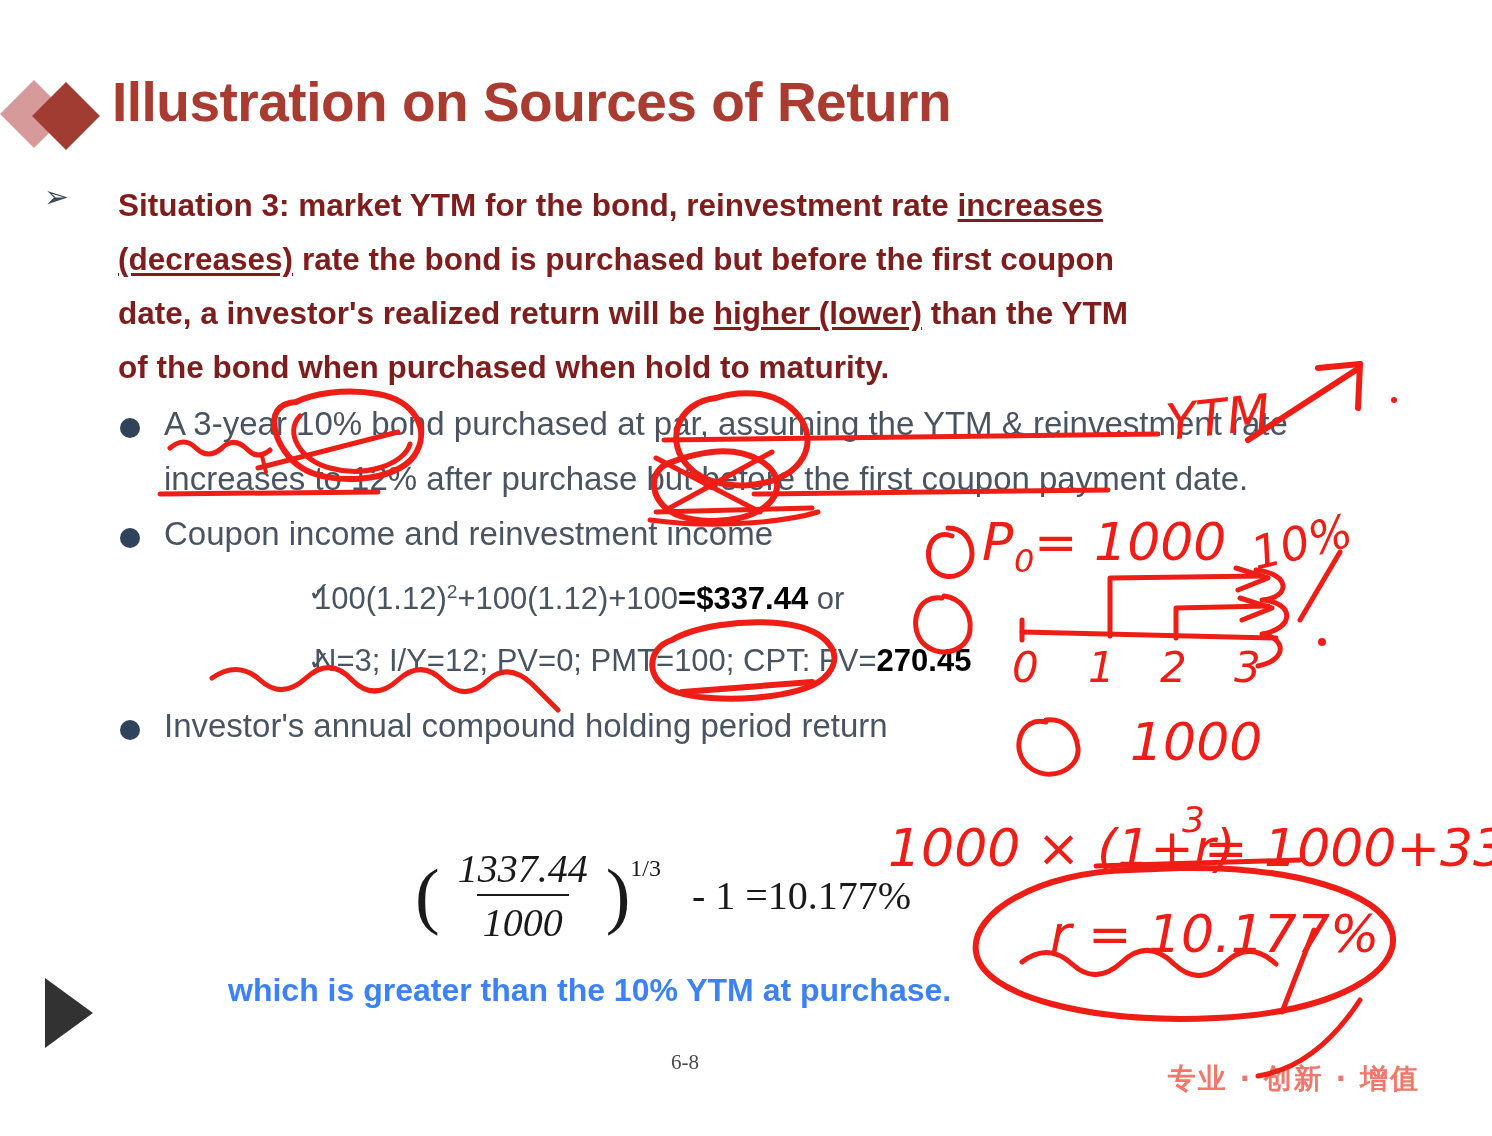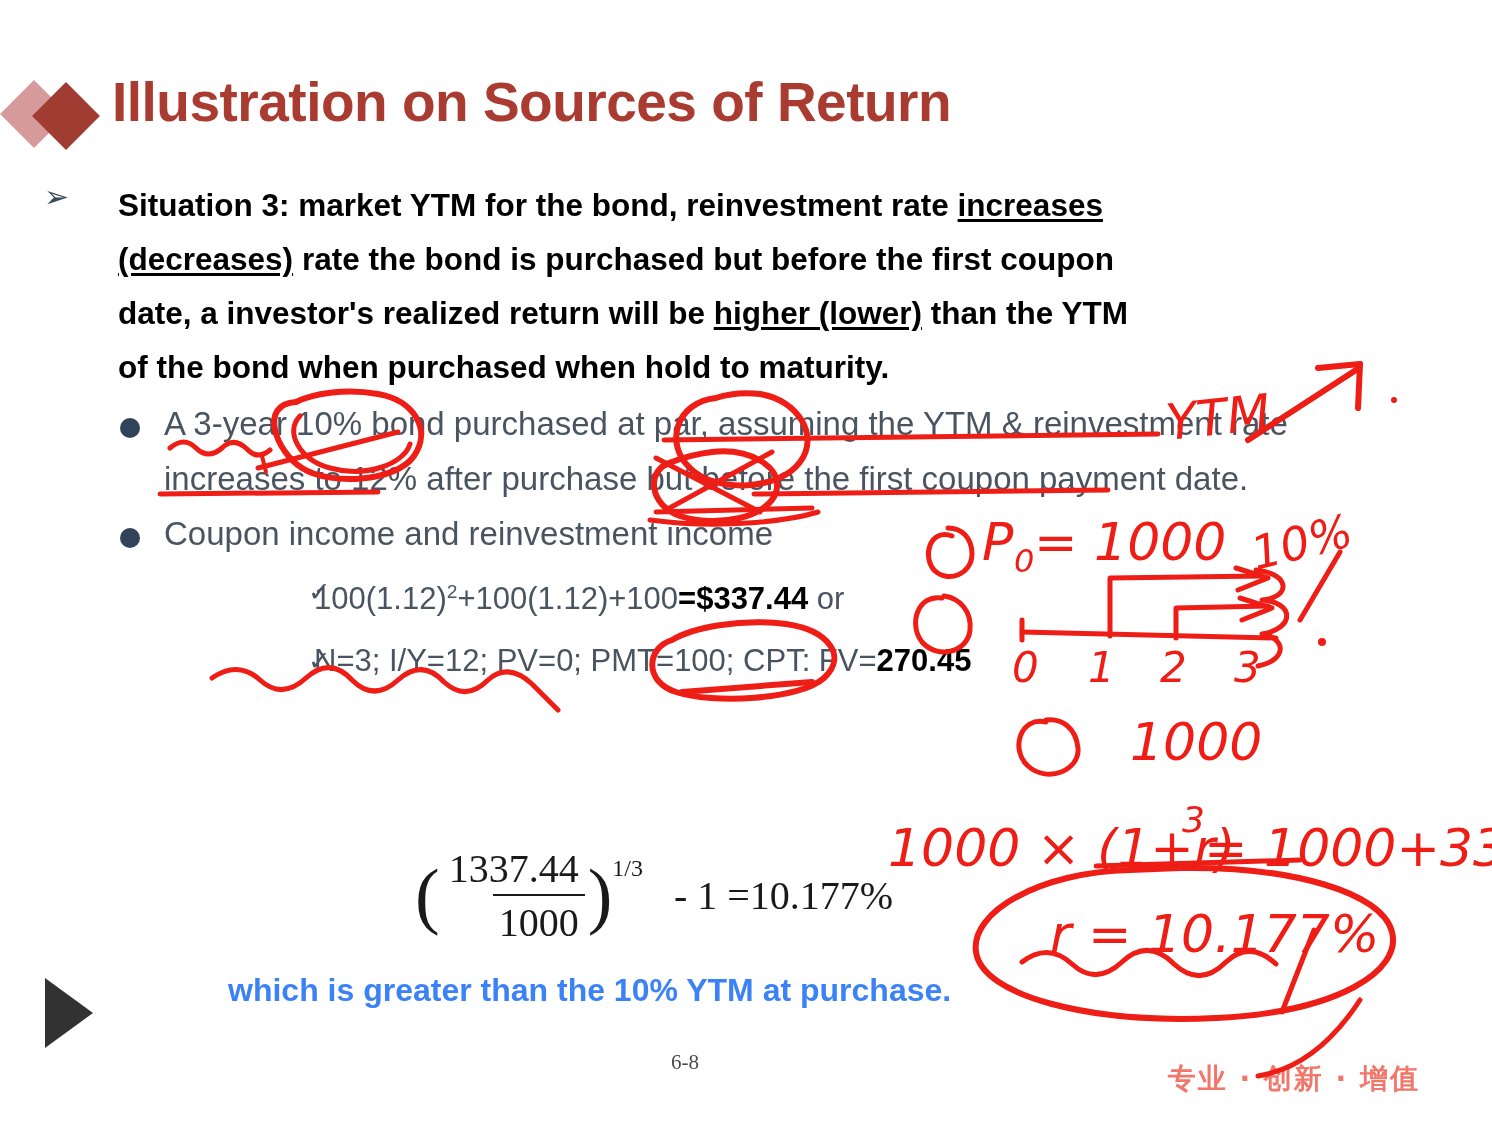--- a/index.html
+++ b/index.html
@@ -60,21 +60,21 @@
   .arrow-marker {
     position: absolute;
     left: 44px; top: 4px;
     font-size: 30px;
     color: #3b4a5a;
     line-height: 1;
   }
   .lvl1-text {
     font-size: 31.5px;
     font-weight: bold;
-    color: #000000;
+    color: #7f1d1d;
     line-height: 54px;
     width: 1215px;
   }
   .u { text-decoration: underline; text-underline-offset: 3px; }
 
   .lvl2-block {
     position: relative;
     margin-top: 6px;
     padding-left: 118px;
   }
@@ -118,23 +118,24 @@
     font-size: 40px;
     color: #1a1a1a;
     display: flex;
     align-items: center;
     white-space: nowrap;
   }
   #formula .paren { font-size: 74px; line-height: 0.7; font-weight: 300; }
   .frac {
     display: inline-flex;
     flex-direction: column;
-    align-items: flex-end;
+    align-items: center;
     vertical-align: middle;
-    margin: 0 3px;
+    margin: 0 12px;
+    font-style: italic;
   }
   .frac .num { padding: 0 6px 2px 6px; }
   .frac .den { padding: 3px 6px 0 6px; border-top: 2px solid #1a1a1a; }
   #formula .exp { font-size: 24px; vertical-align: super; align-self: flex-start; margin-top: 10px; }
   #formula .tail { margin-left: 31px; }
 
   
   #closing {
     position: absolute;
     left: 228px; top: 972px;
@@ -215,20 +216,24 @@
       <div class="check-row">
         <span class="check-mark">✓</span>
         <span>100(1.12)</span><sup>2</sup><span>+100(1.12)+100</span><span class="bold">=$337.44</span><span> or</span>
       </div>
       <div class="check-row">
         <span class="check-mark">✓</span>
         <span>N=3; I/Y=12; PV=0; PMT=100; CPT:  FV=</span><span class="bold">270.45</span>
       </div>
     </div>
 
+    <div class="lvl2-block" style="margin-top:6px;">
+      <span class="dot-marker" style="top:22px;"></span>
+      <div class="lvl2-text">Investor's annual compound holding period return</div>
+    </div>
   </div>
 
   <div id="formula">
     <span class="paren">(</span>
     <span class="frac">
       <span class="num">1337.44</span>
       <span class="den">1000</span>
     </span>
     <span class="paren">)</span>
     <span class="exp">1/3</span>

